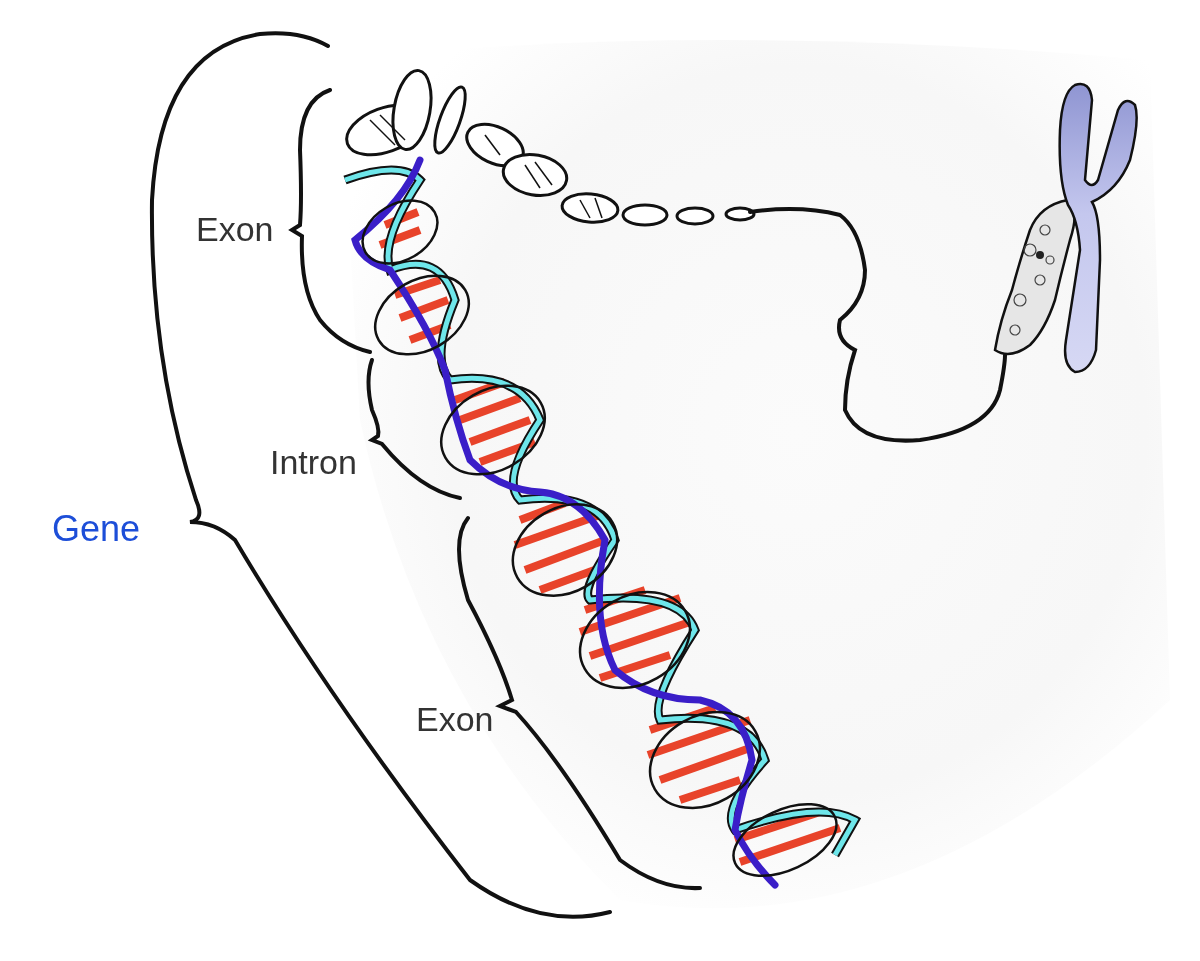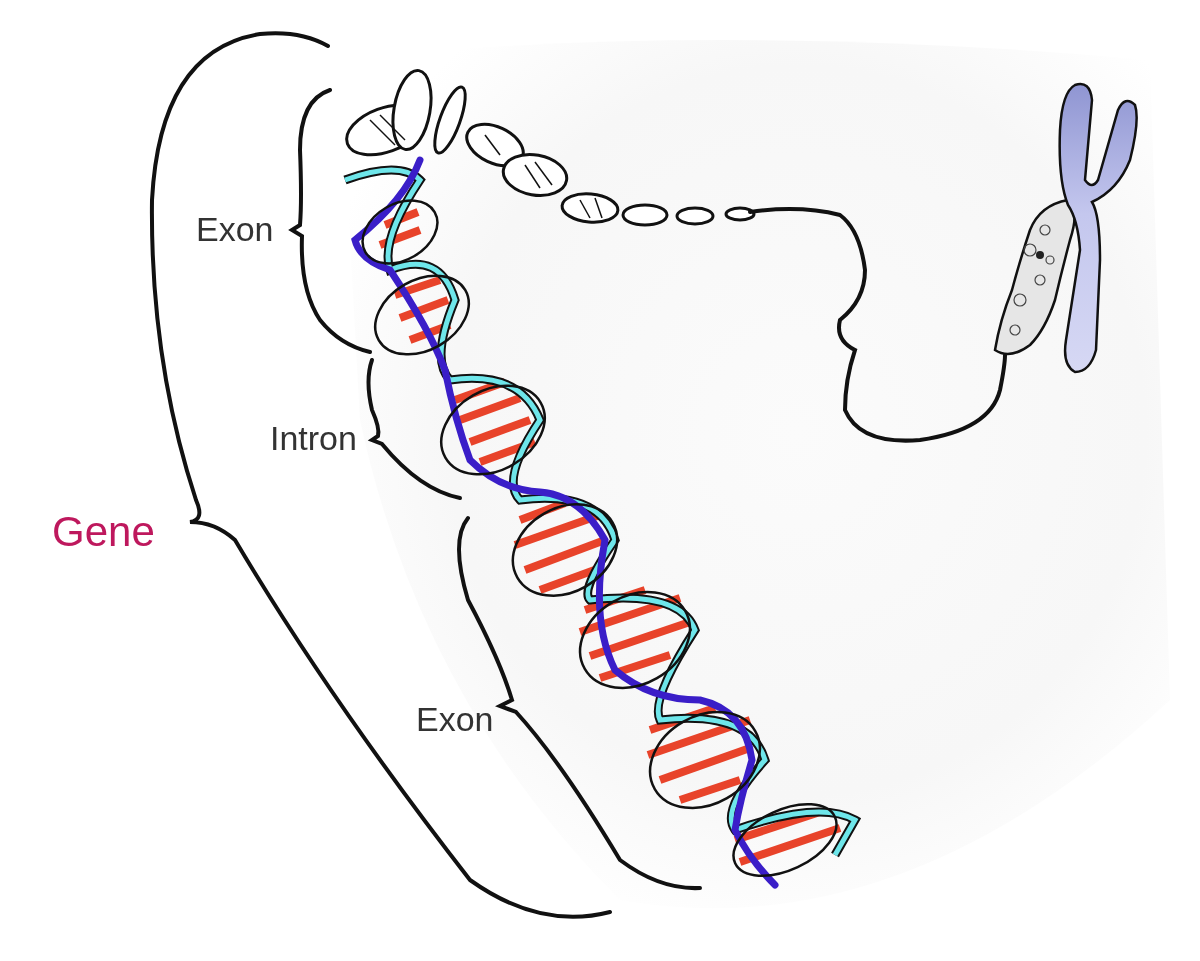--- a/index.html
+++ b/index.html
@@ -1,20 +1,20 @@
 <!DOCTYPE html>
 <html><head>
   <meta charset="utf-8">
   <style>
     html, body { margin: 0; padding: 0; background: #ffffff; }
     body { width: 1200px; height: 961px; overflow: hidden; position: relative; font-family: "Liberation Sans", sans-serif; }
     #stage { position: absolute; left: 0; top: 0; width: 1200px; height: 961px; }
     .label { position: absolute; color: #333333; font-family: "Liberation Sans", sans-serif; white-space: nowrap; }
     .label-small { font-size: 34px; }
-    .label-big { font-size: 42px; color: #be185d; }
+    .label-big { font-size: 36px; color: #1d4ed8; }
   </style>
 </head>
 <body>
 
 <div id="stage">
   <svg width="1200" height="961" viewBox="0 0 1200 961" xmlns="http://www.w3.org/2000/svg">
     <defs>
       <radialGradient id="glow" cx="0.55" cy="0.45" r="0.6">
         <stop offset="0" stop-color="#fafafa"></stop>
         <stop offset="0.7" stop-color="#f5f5f5"></stop>
@@ -112,15 +112,15 @@
         <circle cx="1050" cy="260" r="4"></circle>
       </g>
       <circle cx="1040" cy="255" r="4" fill="#222"></circle>
     </g>
 
     <path d="M1075 85 Q1090 80 1092 100 L1085 180 Q1092 190 1098 180 L1118 110 Q1125 95 1135 105 Q1140 120 1130 160 Q1118 190 1092 202 Q1100 215 1100 260 L1096 350 Q1090 372 1075 372 Q1062 365 1066 340 L1080 250 Q1078 220 1068 205 Q1058 180 1060 130 Q1062 92 1075 85 Z" fill="url(#chromoGrad)" stroke="#111" stroke-width="2.5"></path>
   </svg>
 
   <div class="label label-big" style="left:52px; top:508px;">Gene</div>
   <div class="label label-small" style="left:196px; top:210px;">Exon</div>
-  <div class="label label-small" style="left:270px; top:419px;">Intron</div>
+  <div class="label label-small" style="left:270px; top:443px;">Intron</div>
   <div class="label label-small" style="left:416px; top:700px;">Exon</div>
 </div>
 
 </body></html>

